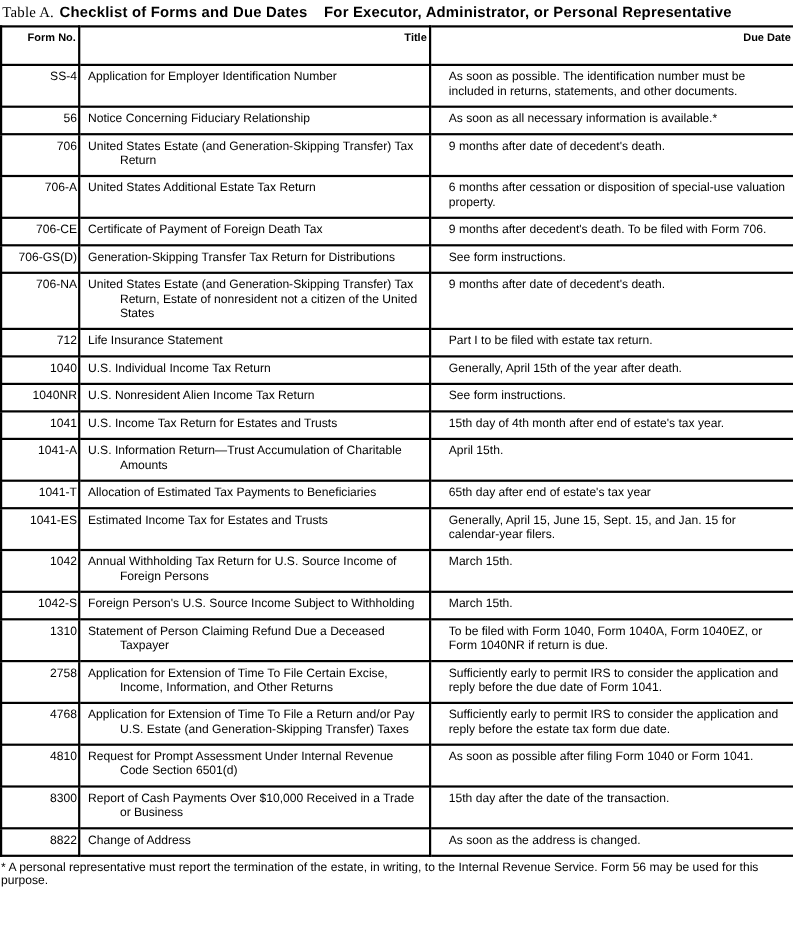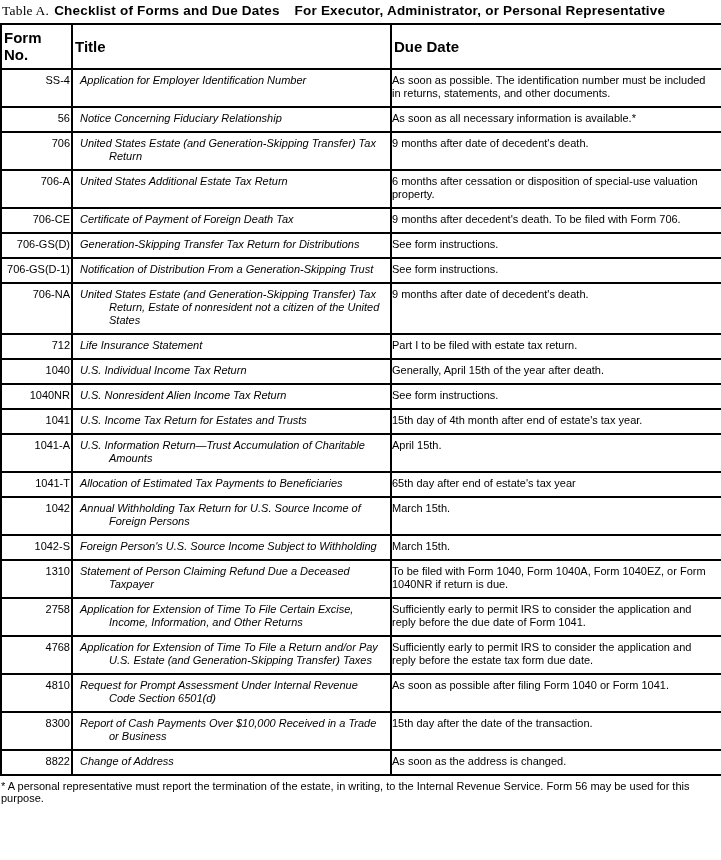--- a/index.html
+++ b/index.html
@@ -22,41 +22,40 @@
   .doc-title .subtitle { font-weight: bold; margin-left: 15px; letter-spacing: 0.2px; }
   table.forms {
     border-collapse: collapse;
     width: 721px;
     table-layout: fixed;
   }
   table.forms th, table.forms td {
     border: 2px solid #000000;
   }
   table.forms th {
-    font-size: 15px;
+    font-size: 10px;
     font-weight: bold;
-    text-align: left;
-    padding: 4px 2px 5px 2px;
+    text-align: right;
+    padding: 4px 2px 18px 2px;
   }
   table.forms td {
     font-size: 11px;
     line-height: 13px;
     vertical-align: top;
   }
   td.col-form {
     text-align: right;
     padding: 4px 1px 6px 1px;
   }
   td.col-title {
     padding: 4px 6px 6px 36px;
     text-indent: -29px;
-    font-style: italic;
   }
   td.col-due {
-    padding: 4px 6px 6px 0;
+    padding: 4px 6px 6px 16px;
   }
   .footnote {
     font-size: 11px;
     line-height: 12px;
     padding: 4px 2px 0 1px;
   }
 </style>
 </head>
 <body>
 
@@ -103,25 +102,20 @@
           <td class="col-form">706-CE</td>
           <td class="col-title">Certificate of Payment of Foreign Death Tax</td>
           <td class="col-due">9 months after decedent's death. To be filed with Form 706.</td>
         </tr>
         <tr>
           <td class="col-form">706-GS(D)</td>
           <td class="col-title">Generation-Skipping Transfer Tax Return for Distributions</td>
           <td class="col-due">See form instructions.</td>
         </tr>
         <tr>
-          <td class="col-form">706-GS(D-1)</td>
-          <td class="col-title">Notification of Distribution From a Generation-Skipping Trust</td>
-          <td class="col-due">See form instructions.</td>
-        </tr>
-        <tr>
           <td class="col-form">706-NA</td>
           <td class="col-title">United States Estate (and Generation-Skipping Transfer) Tax Return, Estate of nonresident not a citizen of the United States</td>
           <td class="col-due">9 months after date of decedent's death.</td>
         </tr>
         <tr>
           <td class="col-form">712</td>
           <td class="col-title">Life Insurance Statement</td>
           <td class="col-due">Part I to be filed with estate tax return.</td>
         </tr>
         <tr>
@@ -141,20 +135,25 @@
         </tr>
         <tr>
           <td class="col-form">1041-A</td>
           <td class="col-title">U.S. Information Return—Trust Accumulation of Charitable Amounts</td>
           <td class="col-due">April 15th.</td>
         </tr>
         <tr>
           <td class="col-form">1041-T</td>
           <td class="col-title">Allocation of Estimated Tax Payments to Beneficiaries</td>
           <td class="col-due">65th day after end of estate's tax year</td>
+        </tr>
+        <tr>
+          <td class="col-form">1041-ES</td>
+          <td class="col-title">Estimated Income Tax for Estates and Trusts</td>
+          <td class="col-due">Generally, April 15, June 15, Sept. 15, and Jan. 15 for calendar-year filers.</td>
         </tr>
         <tr>
           <td class="col-form">1042</td>
           <td class="col-title">Annual Withholding Tax Return for U.S. Source Income of Foreign Persons</td>
           <td class="col-due">March 15th.</td>
         </tr>
         <tr>
           <td class="col-form">1042-S</td>
           <td class="col-title">Foreign Person's U.S. Source Income Subject to Withholding</td>
           <td class="col-due">March 15th.</td>

